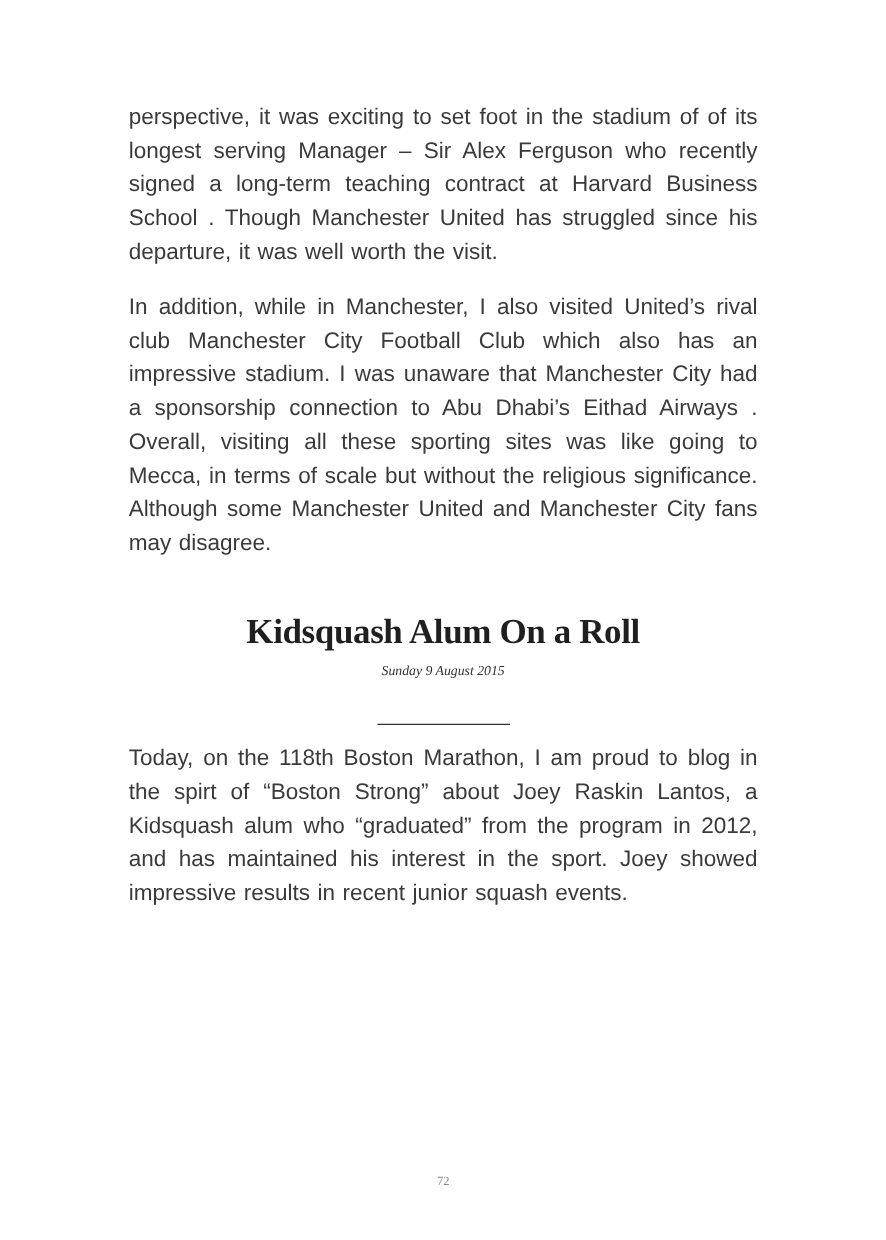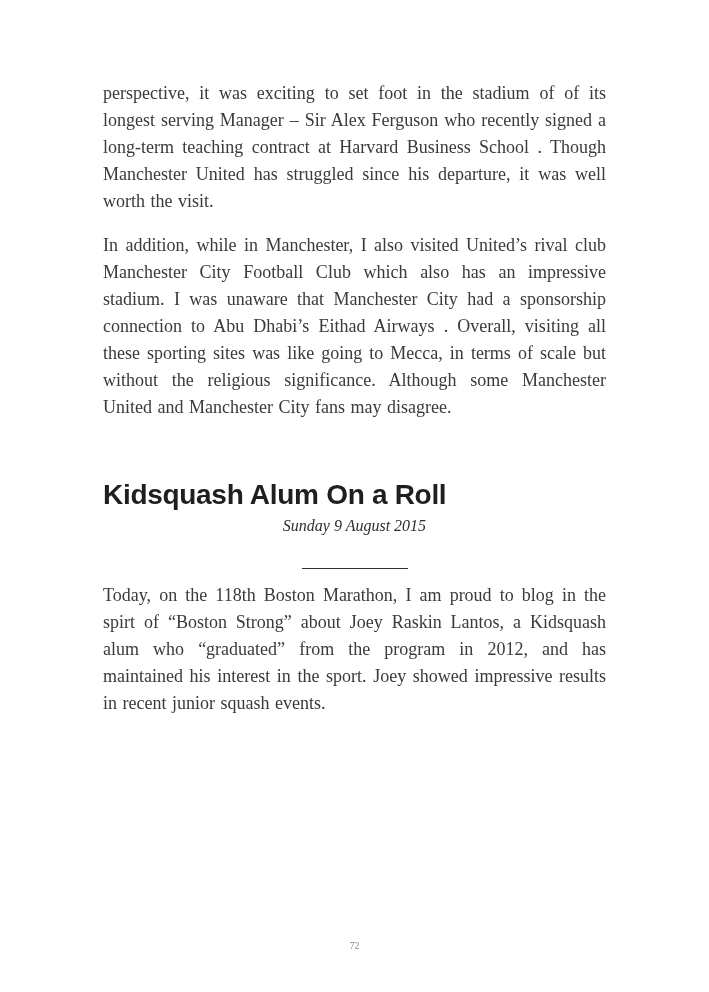--- a/index.html
+++ b/index.html
@@ -16,41 +16,42 @@
     font-family: "Liberation Serif", serif;
   }
   .content {
     position: absolute;
     left: 103px;
     top: 80px;
     width: 503px;
   }
   p.body-text {
     margin: 0 0 17px 0;
-    font-family: Liberation Serif, serif;
+    font-family: Liberation Sans, sans-serif;
     font-size: 18px;
     line-height: 27px;
     color: #3a3a3a;
     text-align: justify;
     word-spacing: 1px;
   }
   h1.post-title {
-    margin: 56px 0 0 0;
-    font-family: Liberation Sans, sans-serif;
+    margin: 40px 0 0 0;
+    font-family: Liberation Serif, serif;
     font-weight: 700;
     font-size: 28px;
     line-height: 36px;
     letter-spacing: -0.3px;
     color: #1f1f1f;
+    text-align: center;
   }
   .post-date {
     margin: 3px 0 4px 0;
     font-family: "Liberation Serif", serif;
     font-style: italic;
-    font-size: 16px;
+    font-size: 11px;
     line-height: 20px;
     color: #2e2e2e;
     text-align: center;
   }
   .divider {
     width: 106px;
     height: 0;
     border-top: 1.5px solid #2e2e2e;
     margin: 32px auto 13px auto;
   }

